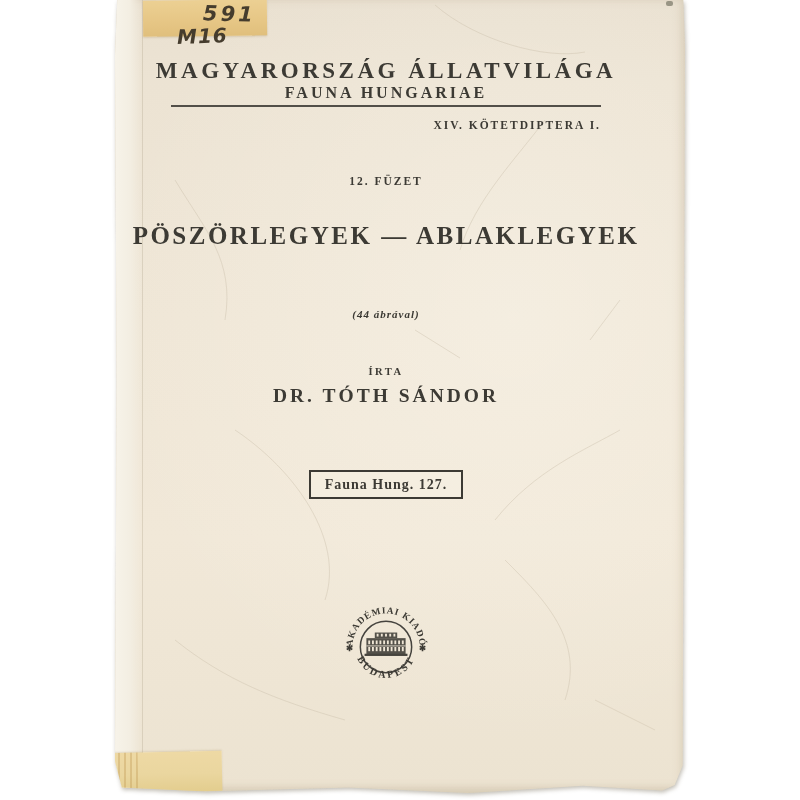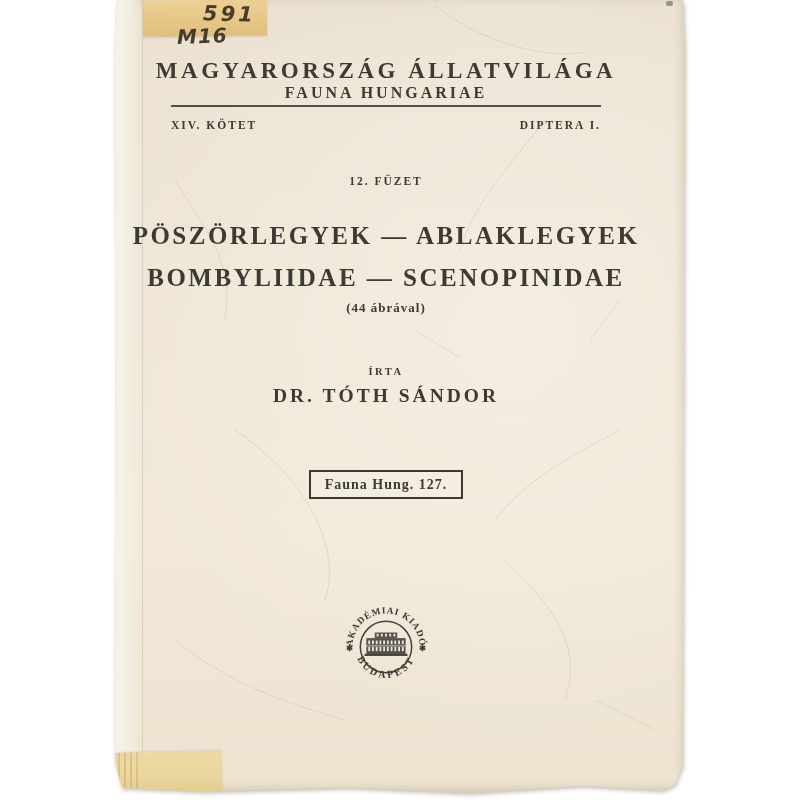--- a/index.html
+++ b/index.html
@@ -39,26 +39,26 @@
   .edge-speck{position:absolute;left:551px;top:1px;width:7px;height:5px;background:#8b8878;
     border-radius:2px;opacity:.85;}
 
   
   .print{position:absolute;left:56px;top:0;width:430px;height:100%;}
   .cline{position:absolute;left:0;width:100%;display:flex;justify-content:center;}
   .cline span{white-space:nowrap;}
   .series-title{top:58px;font-size:23px;font-weight:bold;letter-spacing:3.5px;}
   .series-subtitle{top:84px;font-size:16px;font-weight:bold;letter-spacing:3px;}
   .rule{position:absolute;left:0;top:105px;width:100%;height:2px;background:var(--ink);opacity:.88;}
-  .volume-row{position:absolute;left:0;top:119px;width:100%;display:flex;justify-content:space-between;
+  .volume-row{position:absolute;left:0;top:119px;width:100%;display:flex;justify-content:flex-end;
     font-size:11.5px;font-weight:bold;letter-spacing:2px;}
   .issue{top:175px;font-size:11.5px;font-weight:bold;letter-spacing:2px;}
   .title1{top:222px;font-size:25px;font-weight:bold;letter-spacing:2.5px;align-items:flex-end;}
   .title2{top:264px;font-size:25px;font-weight:bold;letter-spacing:2.5px;}
-  .illus{top:300px;font-size:13px;font-weight:bold;letter-spacing:1px;}
+  .illus{top:308px;font-size:11px;font-weight:bold;letter-spacing:1px;font-style:italic;}
   .irta{top:366px;font-size:10.5px;font-weight:bold;letter-spacing:2.5px;}
   .author{top:385px;font-size:19.5px;font-weight:bold;letter-spacing:3px;}
   .catalog-line{top:470px;}
   .catalog-box{border:2px solid var(--ink);padding:5px 14px 4px;font-size:14px;font-weight:bold;
     letter-spacing:1px;background:rgba(255,252,244,.15);}
   .logo-line{top:591px;}
   .year{top:687px;font-size:13.5px;font-weight:bold;letter-spacing:1.5px;}
 
   svg text{font-family:"Liberation Serif","DejaVu Serif",serif;font-weight:bold;fill:var(--ink);}
 
@@ -113,23 +113,20 @@
           <span>XIV. KÖTET</span>
           <span>DIPTERA I.</span>
         </div>
 
         <div class="cline issue">
           <span>12. FÜZET</span>
         </div>
 
         <div class="cline title1">
           <span>PÖSZÖRLEGYEK — ABLAKLEGYEK</span>
-        </div>
-        <div class="cline title2">
-          <span>BOMBYLIIDAE — SCENOPINIDAE</span>
         </div>
 
         <div class="cline illus">
           <span>(44 ábrával)</span>
         </div>
 
         <div class="cline irta">
           <span>ÍRTA</span>
         </div>
         <div class="cline author">

